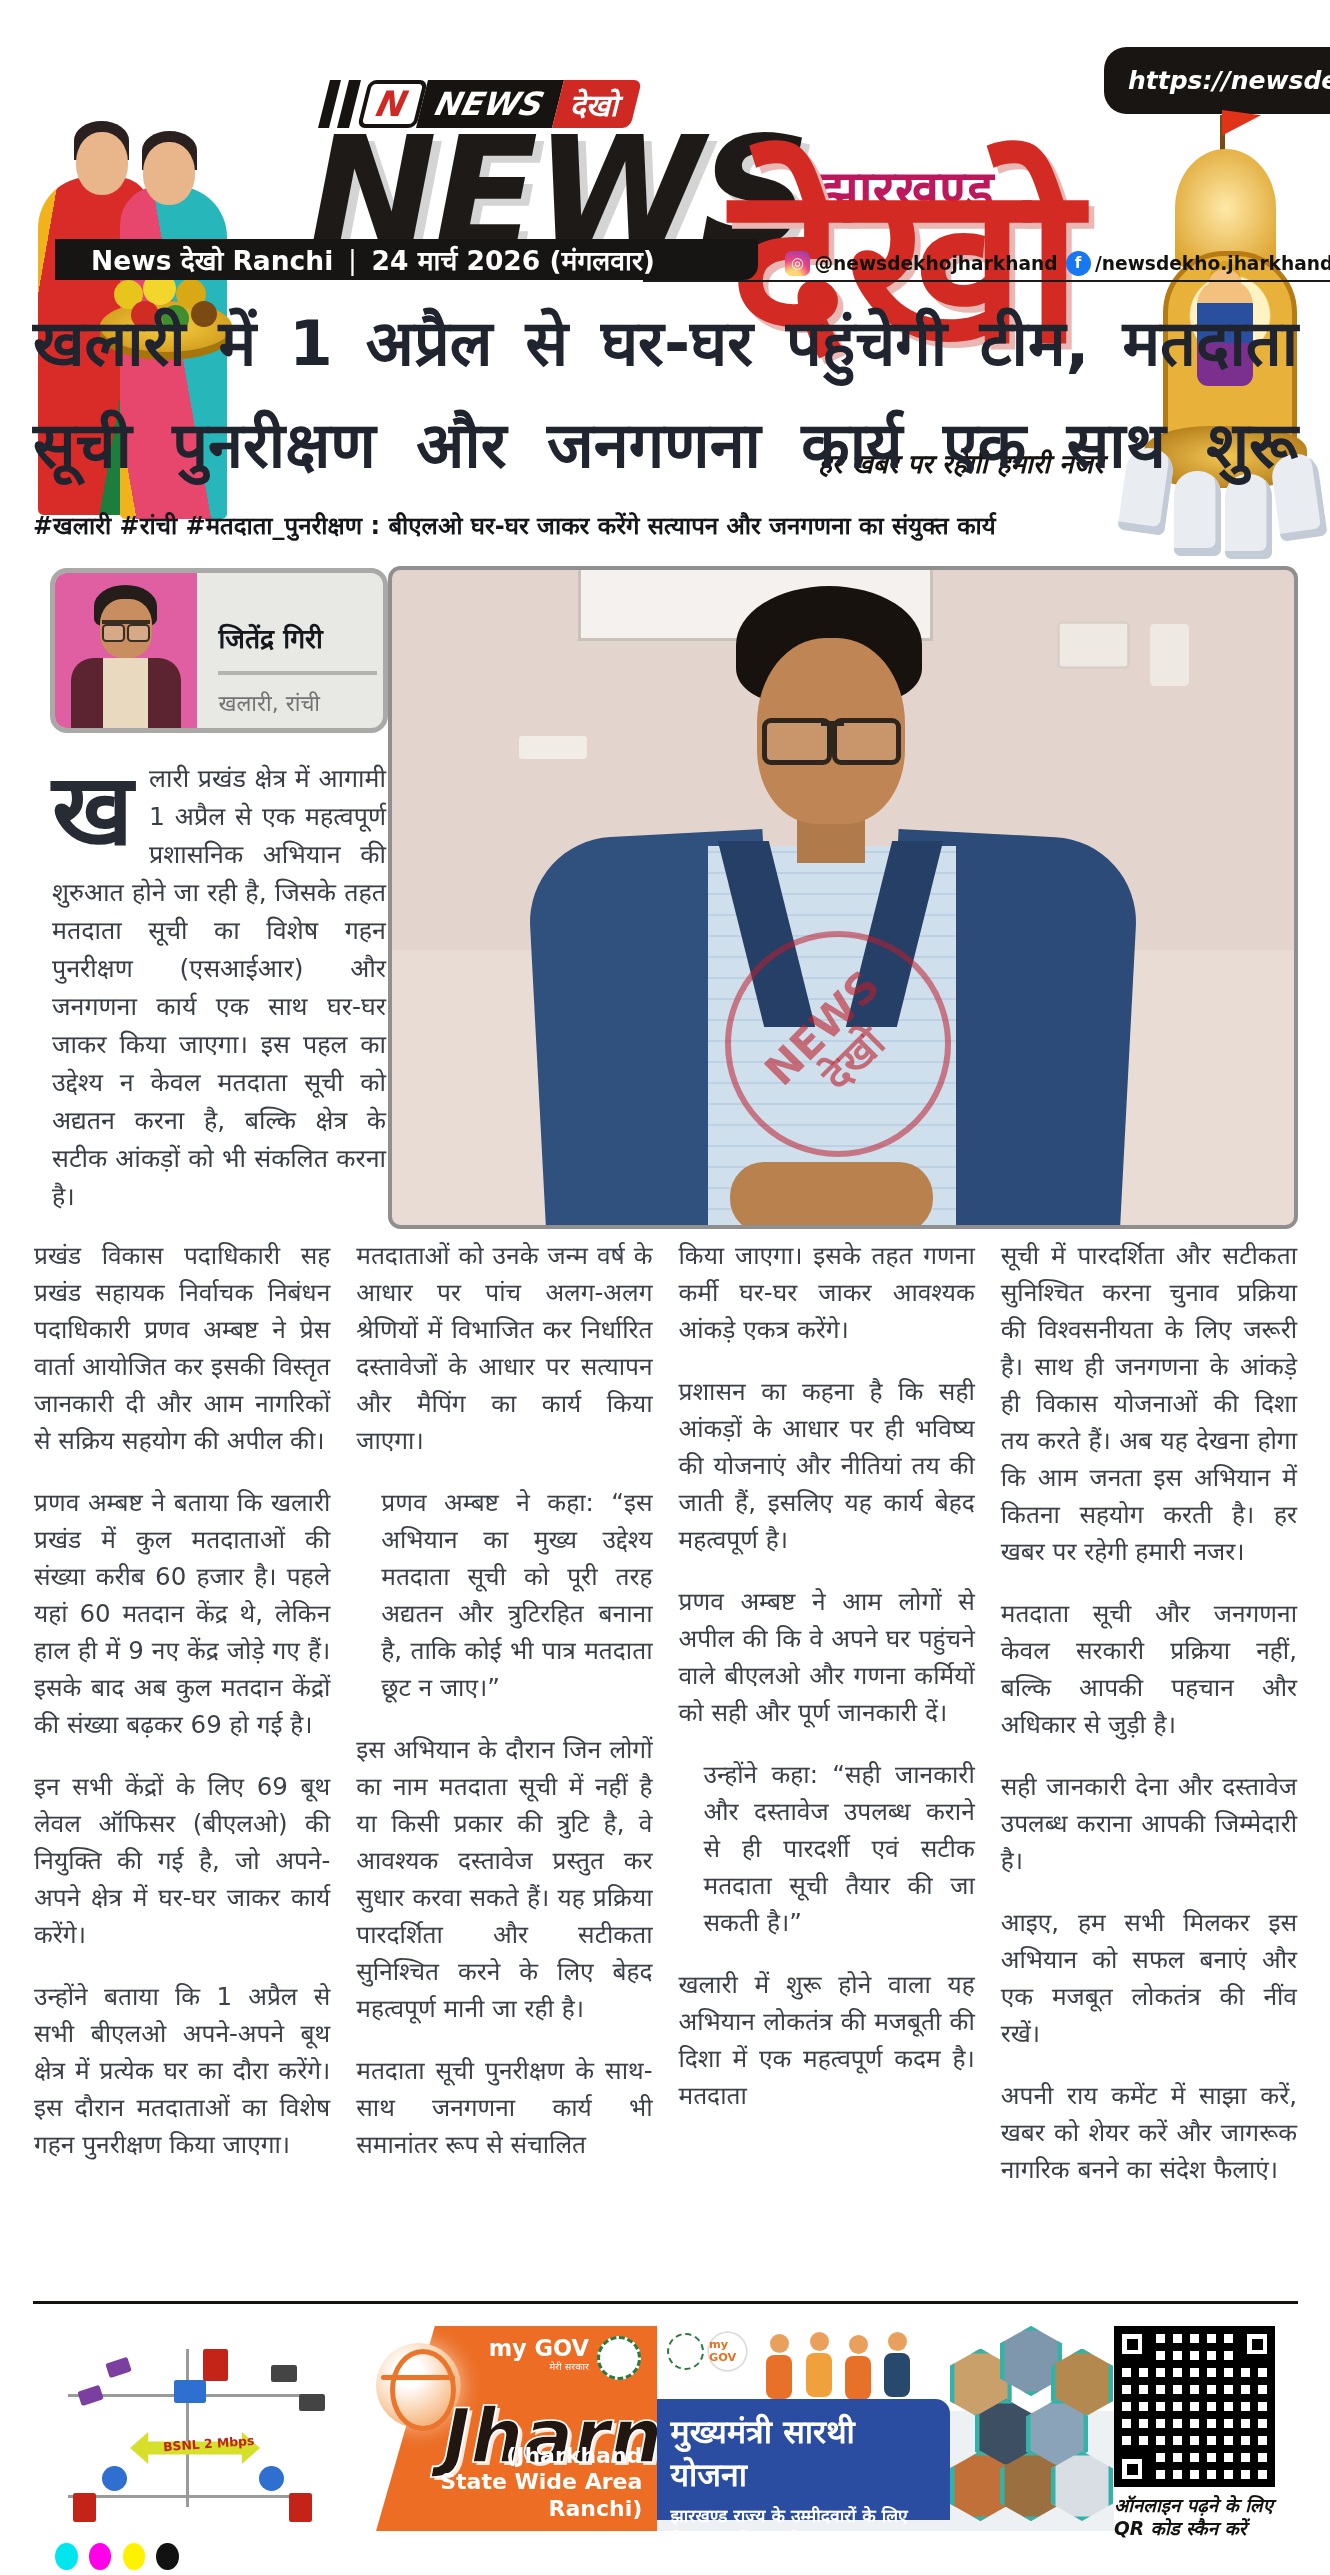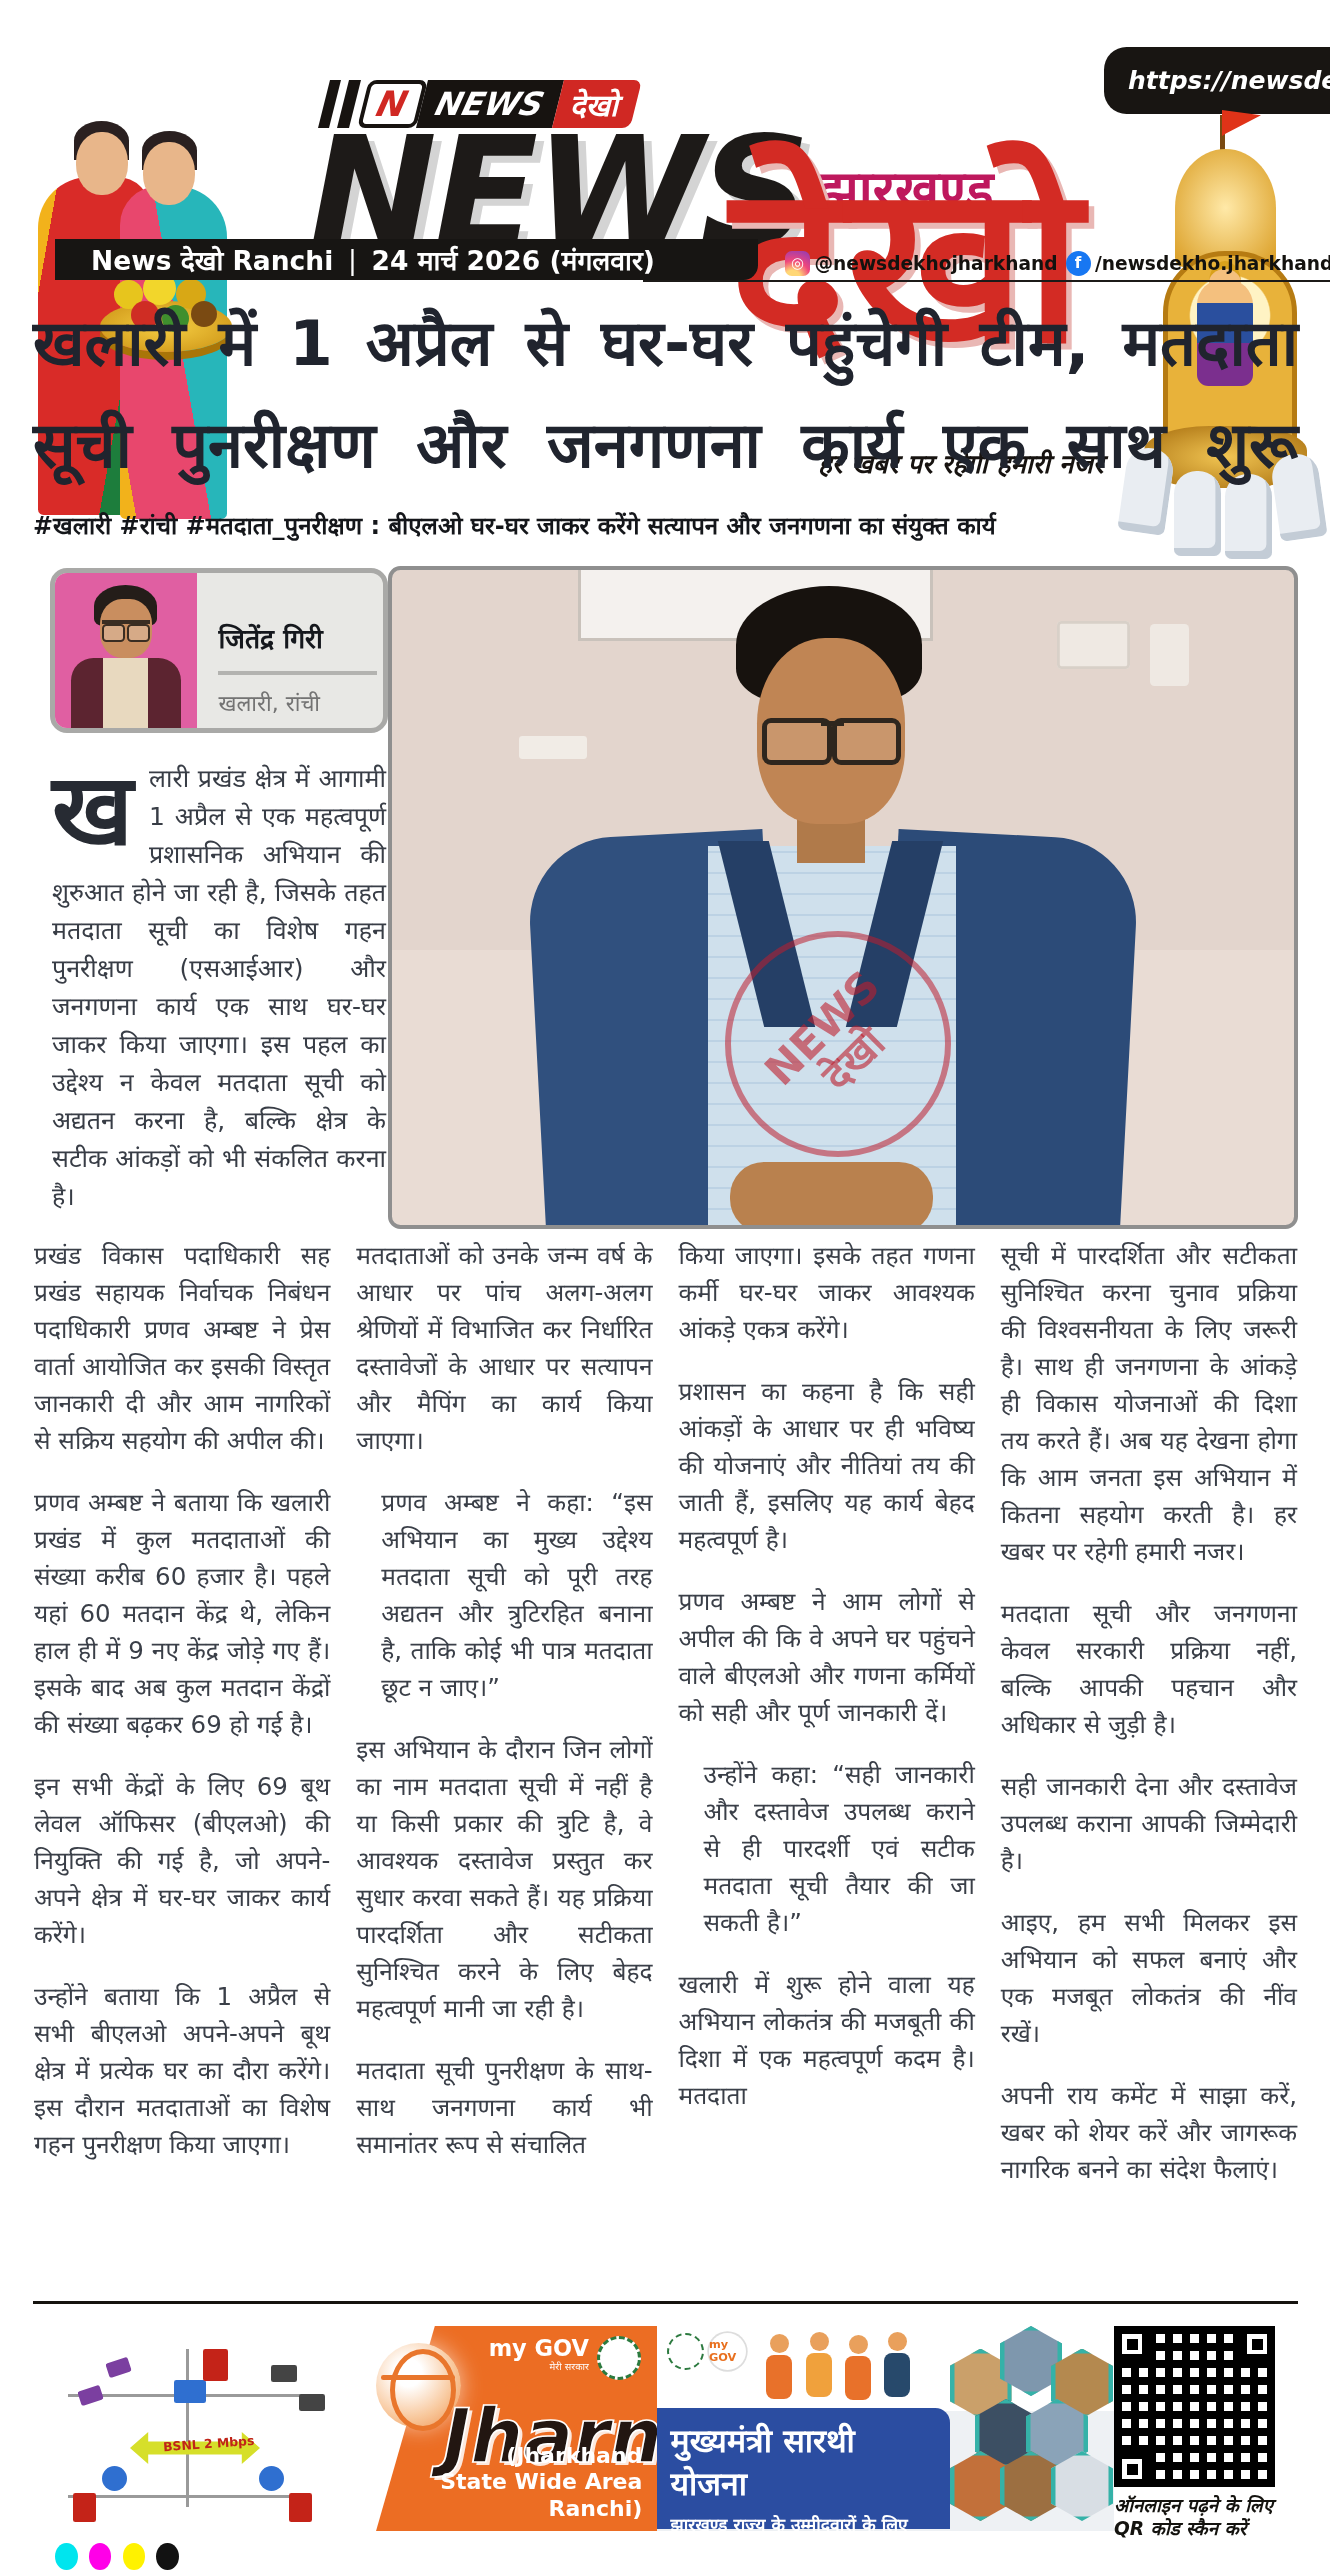--- a/index.html
+++ b/index.html
@@ -124,21 +124,21 @@
   .jh-title{position:absolute;left:85px;top:67px;font-size:74px;font-weight:900;font-style:italic;color:#221611;
             -webkit-text-stroke:1.7px #fff;text-shadow:3.4px 3.4px 0 rgba(255,255,255,.85);}
   .jh-sub{position:absolute;right:14.7px;bottom:9px;width:203px;font-size:22px;font-weight:800;color:#fff;text-align:right;line-height:1.2;}
   .sarathi{width:457px;height:100%;background:#eef1f4;position:relative;flex:0 0 auto;overflow:hidden;}
   .sa-top{position:absolute;left:0;top:0;width:100%;height:85px;background:#fff;}
   .sa-logo1{position:absolute;left:10px;top:6.8px;width:37px;height:37px;background:#fff;border:2.8px dashed #2c7a3f;border-radius:50%;box-sizing:border-box;}
   .sa-logo2{position:absolute;left:52px;top:6.8px;width:37px;height:37px;background:#fff;border-radius:50%;box-shadow:0 0 0 1.7px #ddd;color:#e8701f;font-size:11.3px;font-weight:900;display:flex;align-items:center;justify-content:center;}
   .sa-worker{position:absolute;width:30px;height:68px;}
   .sa-worker i{display:block;width:19px;height:19px;border-radius:50%;background:#e9a05c;margin:0 auto;}
   .sa-worker b{display:block;width:26px;height:44px;border-radius:8px;margin:2.3px auto 0;}
-  .sa-blue{position:absolute;left:0;top:82px;width:293px;height:121px;background:#2b4da1;border-radius:0 14.7px 0 0;color:#fff;padding:10px 13.5px;box-sizing:border-box;}
+  .sa-blue{position:absolute;left:0;top:73px;width:293px;height:121px;background:#2b4da1;border-radius:0 14.7px 0 0;color:#fff;padding:10px 13.5px;box-sizing:border-box;}
   .sa-title{font-size:32px;font-weight:900;}
   .sa-sub{font-size:17.5px;margin-top:8px;font-weight:700;}
   .hexwrap{position:absolute;right:0;top:0;width:169px;height:100%;}
   .hex{position:absolute;width:62px;height:70px;clip-path:polygon(50% 0,100% 25%,100% 75%,50% 100%,0 75%,0 25%);
        box-shadow:inset 0 0 0 4.5px #35b2a8;}
   .qrblock{width:169px;height:100%;margin-left:0;flex:0 0 auto;font-style:italic;}
   .qr{width:161px;height:161px;background:
       repeating-linear-gradient(0deg,#000 0 8px,transparent 8px 17px),
       repeating-linear-gradient(90deg,#000 0 8px,#fff 8px 17px);position:relative;}
   .qr i{position:absolute;width:36px;height:36px;border:8px solid #000;background:#fff;box-sizing:border-box;}

